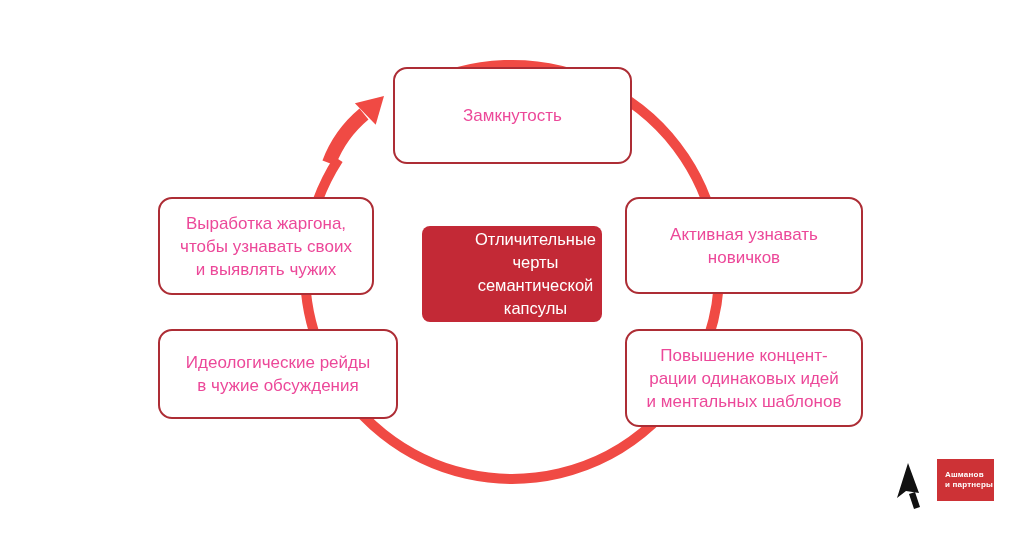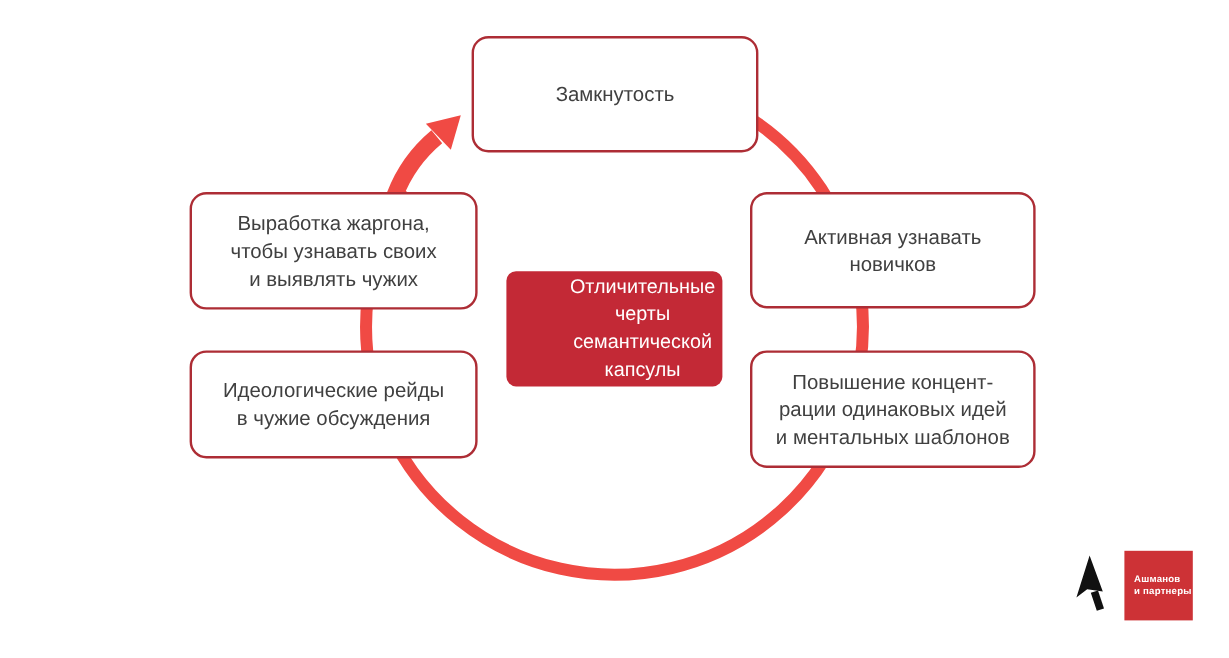--- a/index.html
+++ b/index.html
@@ -29,27 +29,28 @@
     z-index: 2;
     background: #ffffff;
     border: 2px solid #ad2d35;
     border-radius: 14px;
     display: flex;
     align-items: center;
     justify-content: center;
     text-align: center;
     font-size: 17px;
     line-height: 23px;
-    color: #404040;
+    color: #ec4899;
     white-space: pre-line;
     box-sizing: border-box;
     padding: 4px 10px;
+    margin-top: 37px;
   }
   .node-top        { left: 393px; top: 30px;  width: 239px; height: 97px; }
-  .node-left-upper { left: 158px; top: 160px; width: 240px; height: 98px; }
+  .node-left-upper { left: 158px; top: 160px; width: 216px; height: 98px; }
   .node-left-lower { left: 158px; top: 292px; width: 240px; height: 90px; }
   .node-right-upper{ left: 625px; top: 160px; width: 238px; height: 97px; }
   .node-right-lower{ left: 625px; top: 292px; width: 238px; height: 98px; }
   .node-bottom     { left: 393px; top: 419px; width: 239px; height: 93px; }
   .center-box {
     position: absolute;
     z-index: 3;
     left: 422px; top: 226px;
     width: 180px; height: 96px;
     background: #c32936;
@@ -68,21 +69,21 @@
   }
   .logo-cursor {
     position: absolute;
     left: 894px; top: 461px;
     width: 34px; height: 52px;
     z-index: 3;
   }
   .logo-square {
     position: absolute;
     left: 937px; top: 459px;
-    width: 57px; height: 58px;
+    width: 57px; height: 42px;
     background: #cd3236;
     z-index: 3;
     box-sizing: border-box;
     display: flex;
     flex-direction: column;
     justify-content: center;
     padding-left: 8px;
   }
   .logo-square span {
     color: #ffffff;

